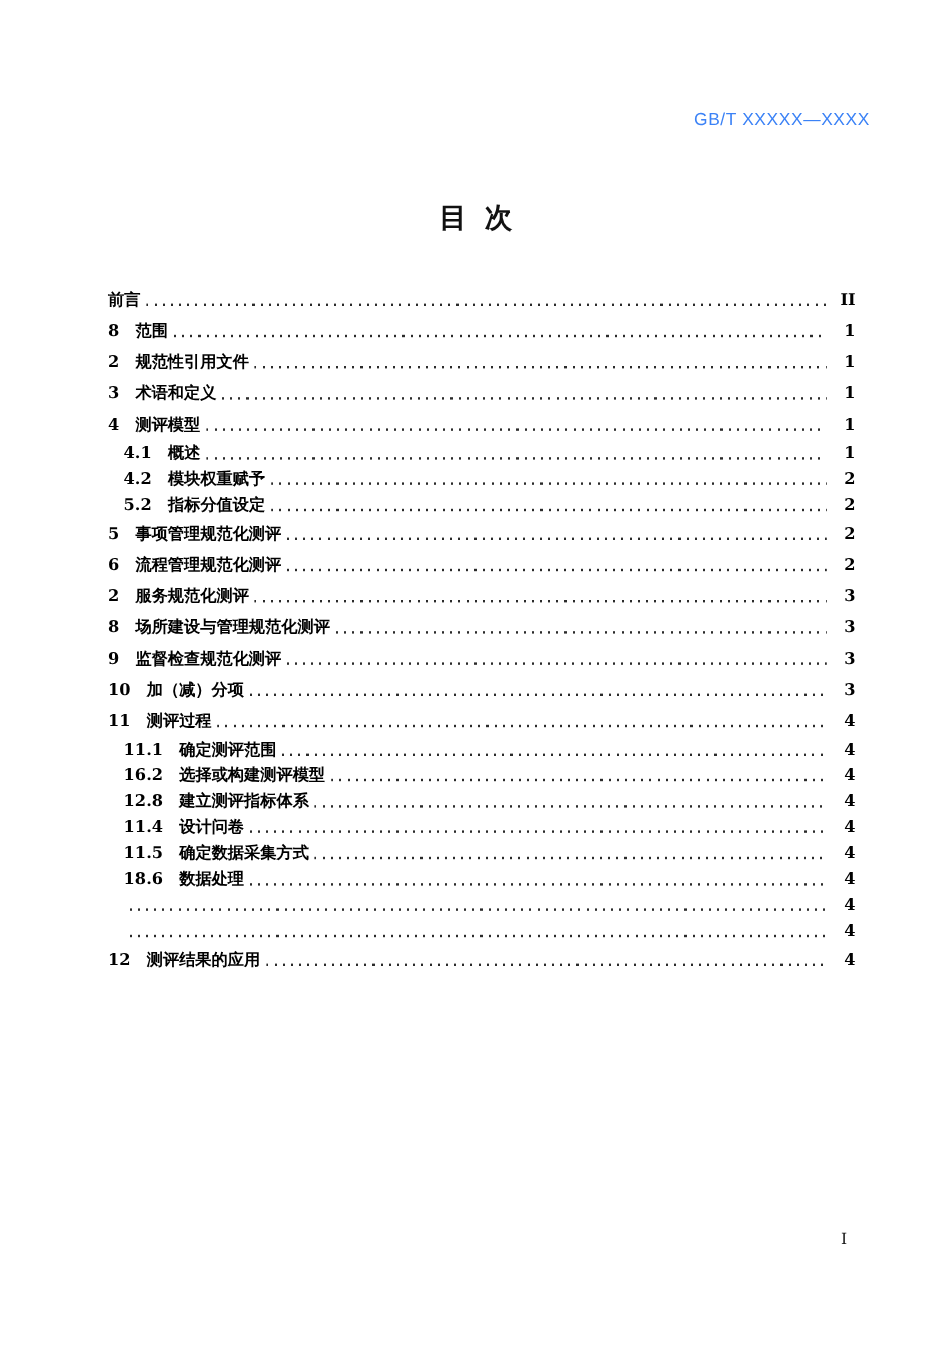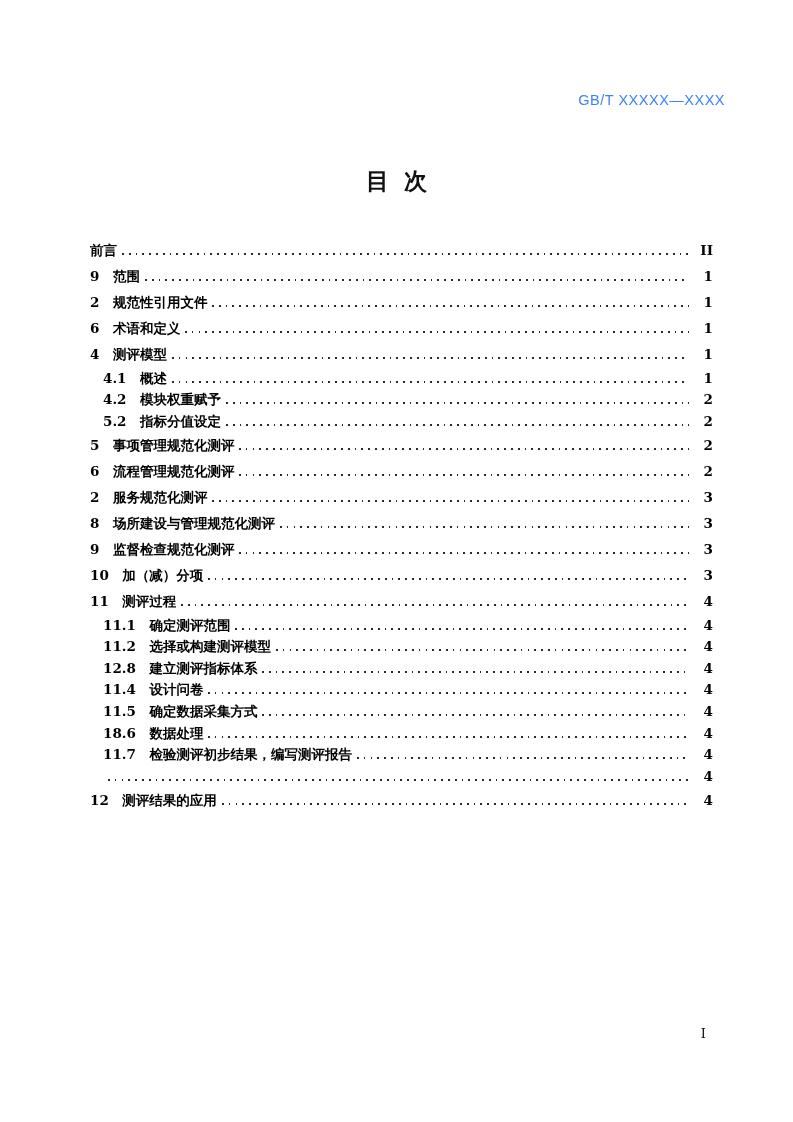--- a/index.html
+++ b/index.html
@@ -85,33 +85,33 @@
   <h1 class="doc-title">目 次</h1>
 
   <div class="toc" id="toc">
   <div class="row l0">
     <span class="label">前言</span>
     <span class="leader"></span>
     <span class="pagenum">II</span>
   </div>
 
   <div class="row l0">
-    <span class="label">9　范围</span>
+    <span class="label">8　范围</span>
     <span class="leader"></span>
     <span class="pagenum">1</span>
   </div>
 
   <div class="row l0">
     <span class="label">2　规范性引用文件</span>
     <span class="leader"></span>
     <span class="pagenum">1</span>
   </div>
 
   <div class="row l0">
-    <span class="label">6　术语和定义</span>
+    <span class="label">3　术语和定义</span>
     <span class="leader"></span>
     <span class="pagenum">1</span>
   </div>
 
   <div class="row l0">
     <span class="label">4　测评模型</span>
     <span class="leader"></span>
     <span class="pagenum">1</span>
   </div>
 
@@ -175,21 +175,21 @@
     <span class="pagenum">4</span>
   </div>
 
   <div class="row l1">
     <span class="label">11.1　确定测评范围</span>
     <span class="leader"></span>
     <span class="pagenum">4</span>
   </div>
 
   <div class="row l1">
-    <span class="label">11.2　选择或构建测评模型</span>
+    <span class="label">16.2　选择或构建测评模型</span>
     <span class="leader"></span>
     <span class="pagenum">4</span>
   </div>
 
   <div class="row l1">
     <span class="label">12.8　建立测评指标体系</span>
     <span class="leader"></span>
     <span class="pagenum">4</span>
   </div>
 
@@ -205,21 +205,20 @@
     <span class="pagenum">4</span>
   </div>
 
   <div class="row l1">
     <span class="label">18.6　数据处理</span>
     <span class="leader"></span>
     <span class="pagenum">4</span>
   </div>
 
   <div class="row l1">
-    <span class="label">11.7　检验测评初步结果，编写测评报告</span>
     <span class="leader"></span>
     <span class="pagenum">4</span>
   </div>
 
   <div class="row l1">
     <span class="leader"></span>
     <span class="pagenum">4</span>
   </div>
 
   <div class="row l0">

